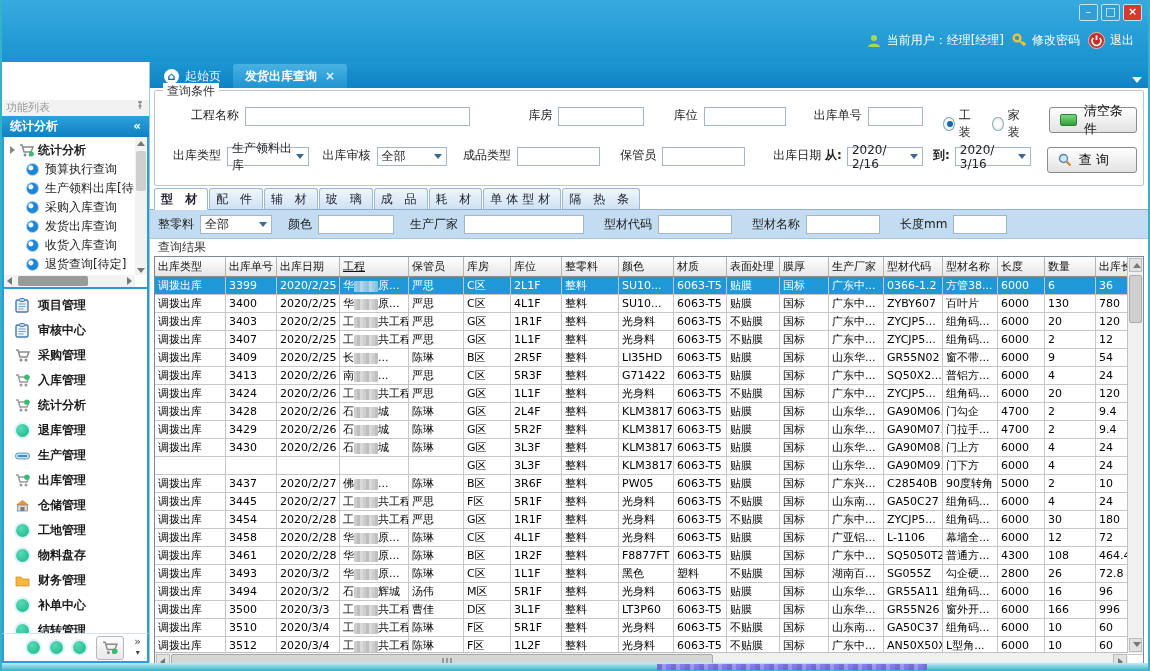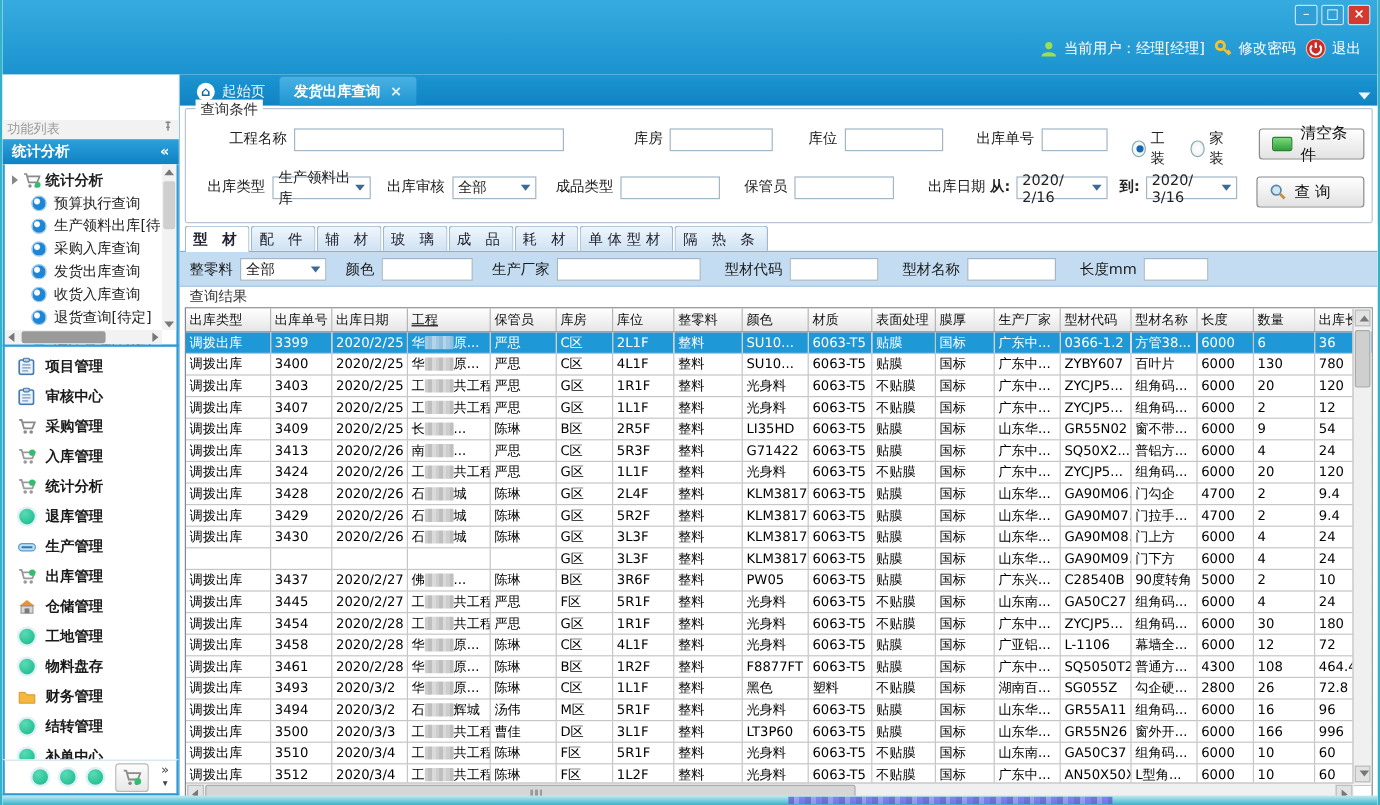--- a/index.html
+++ b/index.html
@@ -319,27 +319,27 @@
               <svg width="15" height="12" viewBox="0 0 15 12">
                 <path d="M1 2 h5 l1.5 2 H14 v7 H1 Z" fill="#f5b83d" stroke="#cf9626" stroke-width="0.8"></path>
               </svg>
             </span>
             <span>财务管理</span>
           </div>
           <div class="mitem">
             <span class="micon svgic">
               <span class="circle-ic"></span>
             </span>
+            <span>补单中心</span>
+          </div>
+          <div class="mitem">
+            <span class="micon svgic">
+              <span class="circle-ic"></span>
+            </span>
             <span>结转管理</span>
-          </div>
-          <div class="mitem">
-            <span class="micon svgic">
-              <span class="circle-ic"></span>
-            </span>
-            <span>补单中心</span>
           </div>
           <div class="mitem">
             <span class="micon svgic">
               <span class="circle-ic"></span>
             </span>
             <span>报废管理</span>
           </div>
         </div>
       <div class="sfooter">
         <span class="circle-ic"></span>

